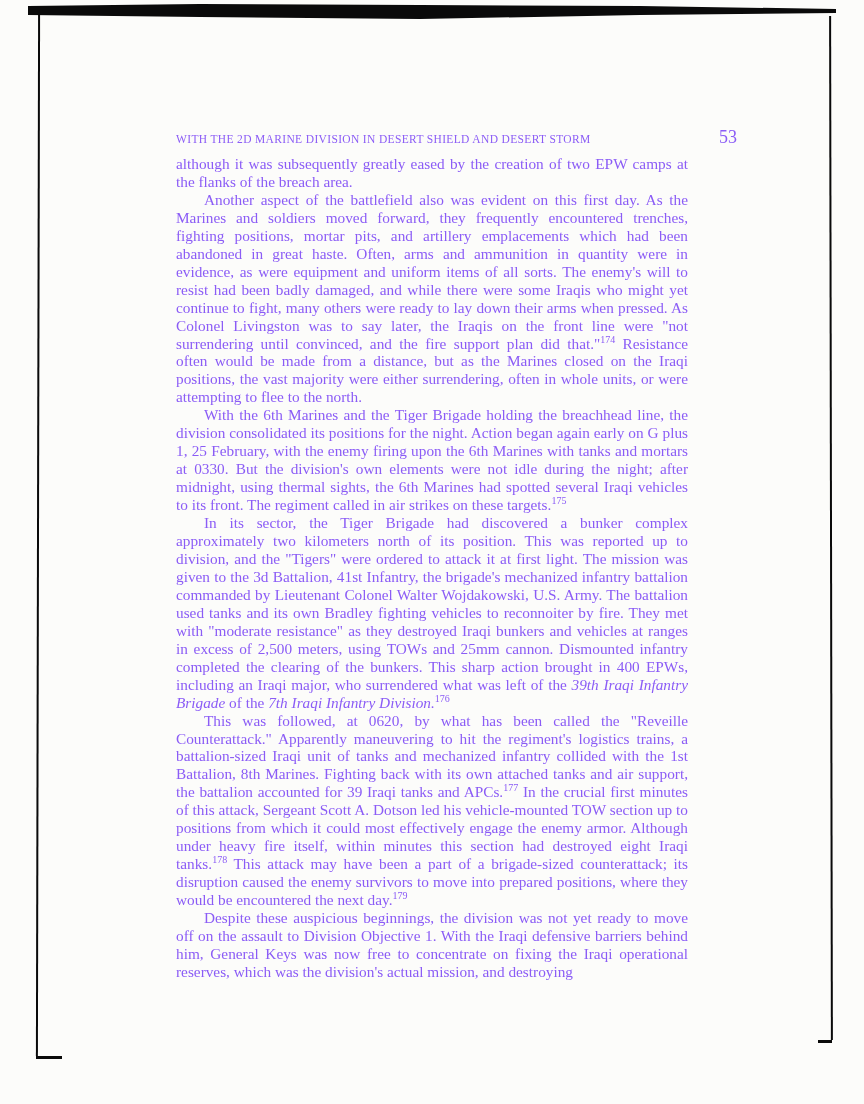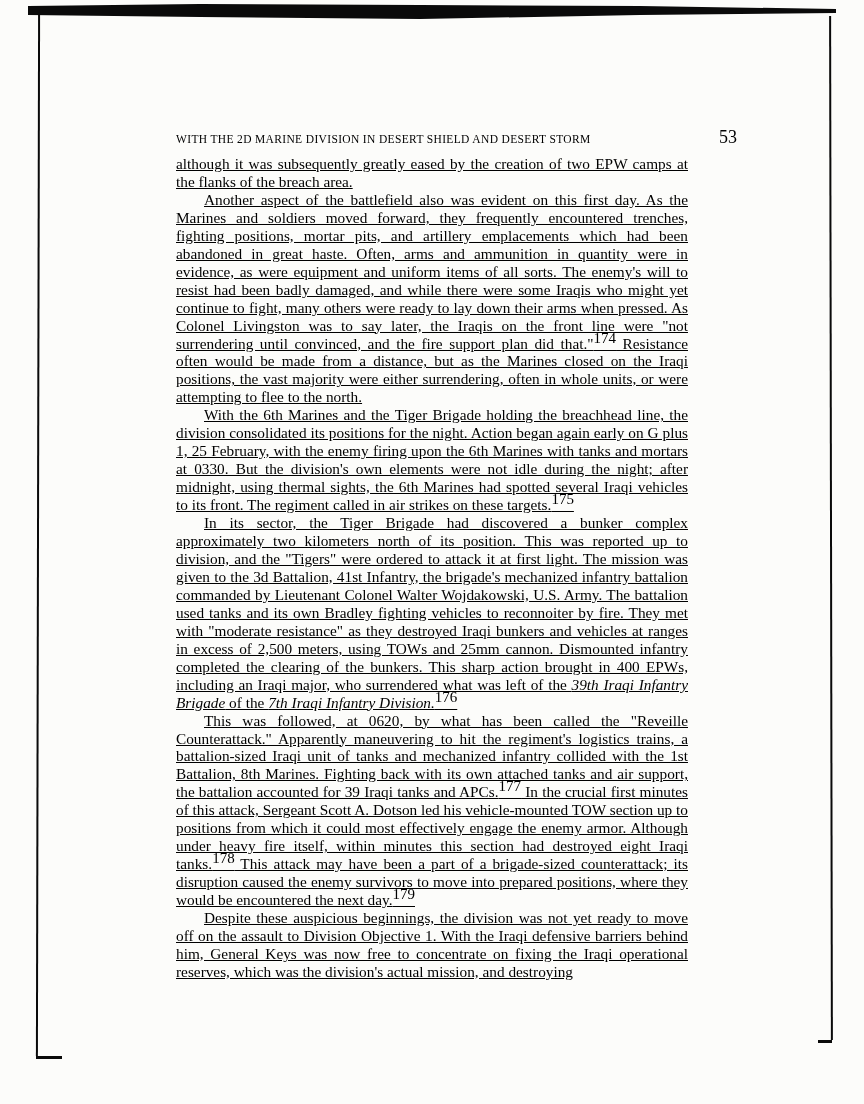--- a/index.html
+++ b/index.html
@@ -8,21 +8,21 @@
     padding: 0;
     background: #ffffff;
   }
   .page {
     position: relative;
     width: 864px;
     height: 1104px;
     background: #fcfcfa;
     overflow: hidden;
     font-family: "Liberation Serif", "DejaVu Serif", serif;
-    color: #000000;
+    color: #8b5cf6;
   }
 
   
   .scan-top {
     position: absolute;
     left: 0; top: 0;
     width: 864px; height: 30px;
     pointer-events: none;
   }
   .scan-line-left {
@@ -70,31 +70,30 @@
   }
 
   
   .body-text {
     position: absolute;
     left: 176px; top: 155px;
     width: 512px;
     font-size: 15.3px;
     line-height: 17.95px;
     text-align: justify;
-    text-decoration: underline;
   }
   .body-text p {
     margin: 0;
     padding: 0;
   }
   .body-text p.indent {
     text-indent: 28px;
   }
   .body-text sup {
-    font-size: 15px;
+    font-size: 10px;
     line-height: 0;
     vertical-align: super;
     letter-spacing: 0;
   }
   .body-text i {
     font-style: italic;
   }
 </style>
 </head>
 <body>

